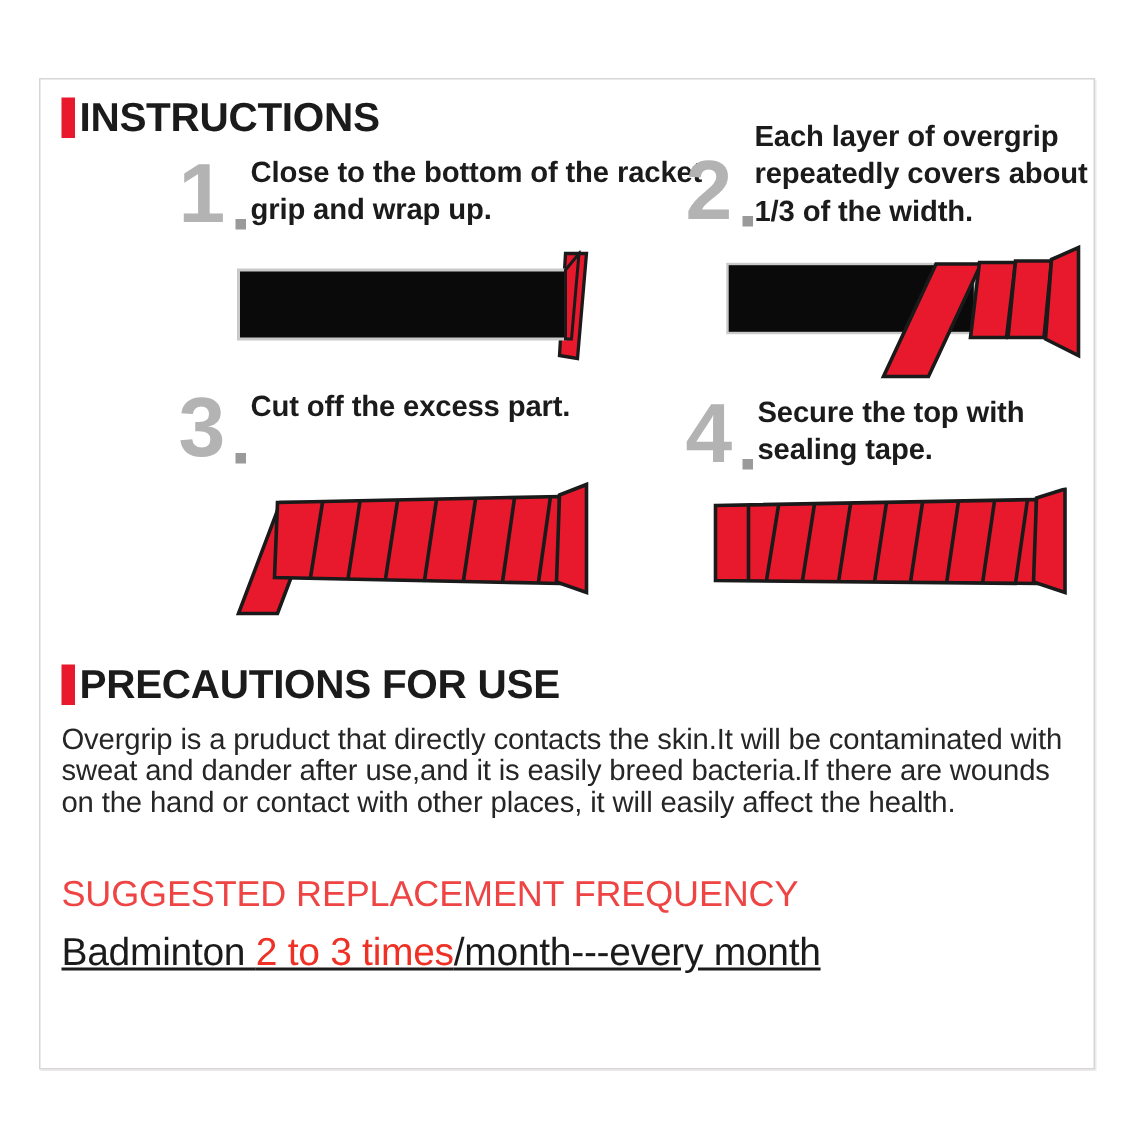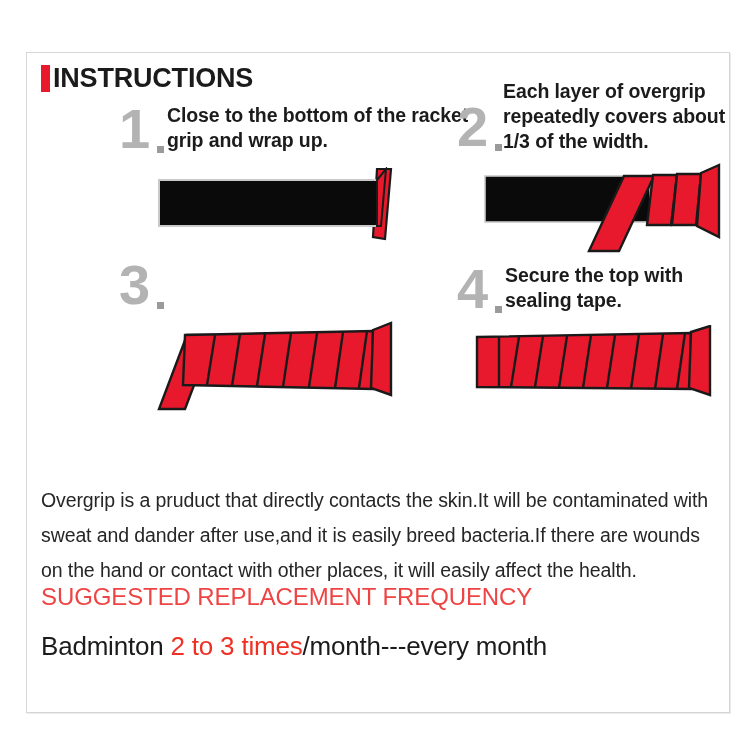--- a/index.html
+++ b/index.html
@@ -88,21 +88,21 @@
   #dia1{left:118px;top:114px;}
   #dia2{left:440px;top:110px;}
   #dia3{left:118px;top:268px;}
   #dia4{left:440px;top:272px;}
 
   
   .body-text{
     position:absolute;left:14px;top:430px;
     width:682px;
     font-size:19.5px;
-    line-height:35px;
+    line-height:21px;
     color:#262626;
     font-weight:400;
     letter-spacing:-0.1px;
   }
 
   
   .freq-title{
     position:absolute;left:14px;top:530px;
     font-size:24px;
     color:#ef4444;
@@ -111,21 +111,21 @@
     white-space:nowrap;
   }
   .freq-line{
     position:absolute;left:14px;
     font-size:26px;
     color:#1b1b1b;
     font-weight:400;
     letter-spacing:-0.2px;
     white-space:nowrap;
   }
-  #freq-line-1{top:578px;}
+  #freq-line-1{top:566px;text-decoration:underline;}
   #freq-line-2{top:604px;}
   .red{color:#ee3124;}
 </style>
 </head>
 <body>
 
 <div class="page">
 
   <div class="card">
 
@@ -170,20 +170,21 @@
         <polygon points="210,11 234,11 229,62 205,62" fill="#e8192c" stroke="#1a1a1a" stroke-width="2.4"></polygon>
 
         <polygon points="234,10 252,2 252,74 230,63" fill="#e8192c" stroke="#1a1a1a" stroke-width="2.4"></polygon>
       </svg>
     </div>
 
     <div class="step" id="step3">
       <div class="step-head">
         <span class="step-num">3</span>
         <span class="step-dot"></span>
+        <span class="step-text">Cut off the excess part.</span>
       </div>
     </div>
 
     <div class="diagram" id="dia3">
       <svg width="255" height="95" viewBox="0 0 255 95">
 
         <polygon points="42,14 68,14 40,88 14,88" fill="#e8192c" stroke="#1a1a1a" stroke-width="2.4"></polygon>
 
         <polygon points="40,14 228,10 228,68 38,64" fill="#e8192c" stroke="#1a1a1a" stroke-width="2.4"></polygon>
 
@@ -224,20 +225,24 @@
           <line x1="100" y1="11" x2="92" y2="63"></line>
           <line x1="124" y1="10" x2="116" y2="63"></line>
           <line x1="148" y1="10" x2="140" y2="63"></line>
           <line x1="172" y1="9" x2="164" y2="64"></line>
           <line x1="196" y1="9" x2="188" y2="64"></line>
           <line x1="218" y1="8" x2="210" y2="64"></line>
         </g>
       </svg>
     </div>
 
+    <div class="sec-head" id="head-precautions">
+      <span class="red-tick"></span>
+      <span class="sec-title">PRECAUTIONS FOR USE</span>
+    </div>
 
     <div class="body-text">Overgrip is a pruduct that directly contacts the skin.It will be contaminated with sweat and dander after use,and it is easily breed bacteria.If there are wounds on the hand or contact with other places, it will easily affect the health.</div>
 
     <div class="freq-title">SUGGESTED REPLACEMENT FREQUENCY</div>
 
     <div class="freq-line" id="freq-line-1">
       <span>Badminton </span><span class="red">2 to 3 times</span><span>/month---every month</span>
     </div>
 
 

